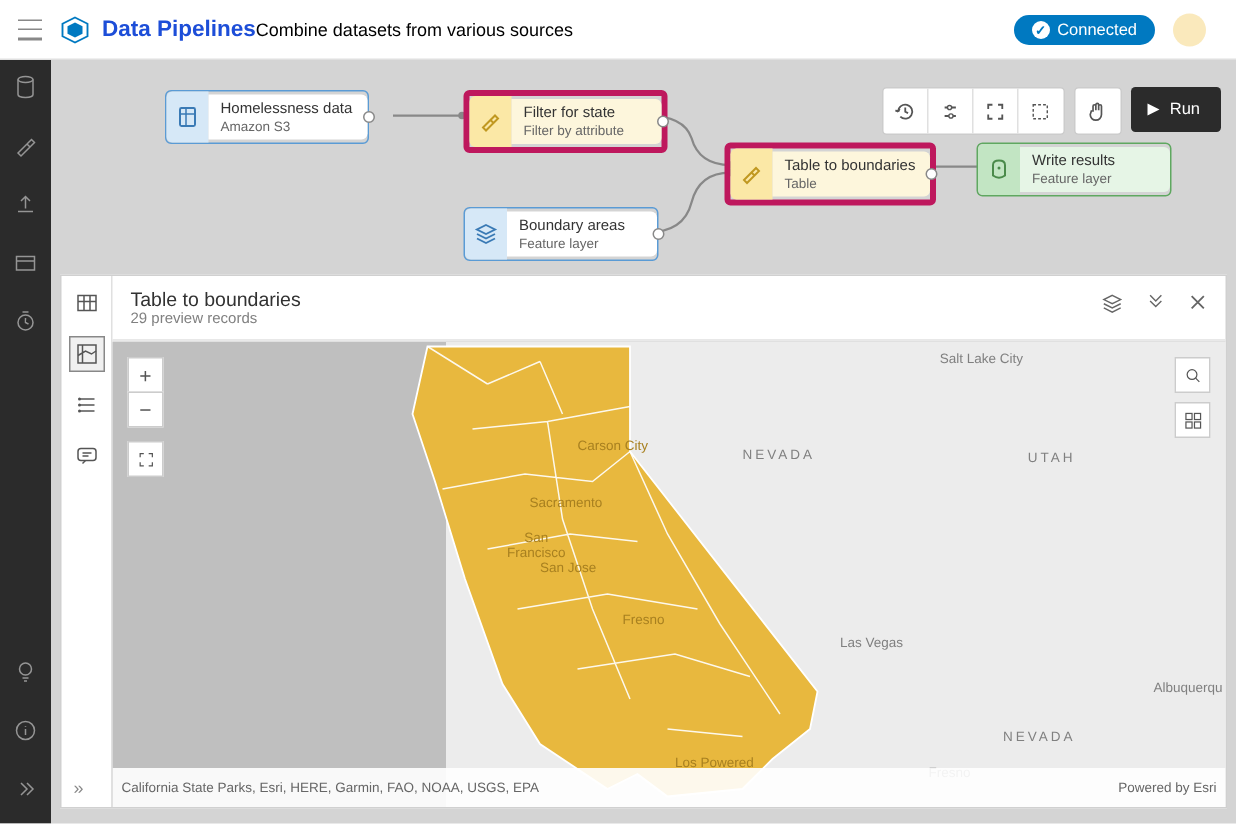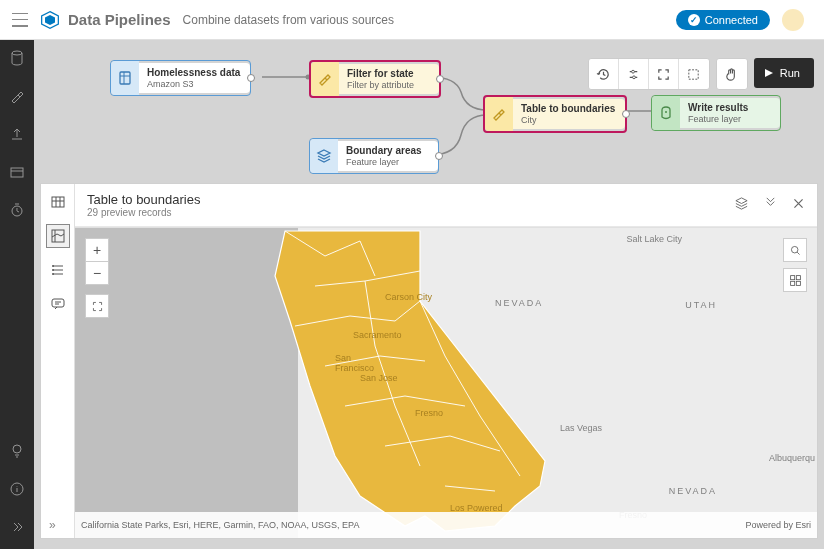--- a/index.html
+++ b/index.html
@@ -1,42 +1,42 @@
 <!DOCTYPE html>
 <html><head>
 <meta charset="utf-8">
 <style>
 *{box-sizing:border-box;margin:0;padding:0;font-family:-apple-system,BlinkMacSystemFont,"Segoe UI",Arial,sans-serif}
 body{background:#d4d4d4;width:824px;height:549px;overflow:hidden;position:relative}
 .header{height:40px;background:#fff;display:flex;align-items:center;padding:0 12px;border-bottom:1px solid #e0e0e0}
 .hamburger{width:16px;height:14px;display:flex;flex-direction:column;justify-content:space-between;margin-right:12px;cursor:pointer}
 .hamburger span{height:1.5px;background:#888}
 .logo{width:20px;height:20px;margin-right:8px}
-.title{font-size:15px;font-weight:600;color:#737373;margin-right:12px}
-.subtitle{font-size:12px;color:#737373}
+.title{font-size:15px;font-weight:600;color:#1d4ed8;}
+.subtitle{font-size:12px;color:#000000}
 .header-right{margin-left:auto;display:flex;align-items:center;gap:12px}
 .connected-pill{background:#0079c1;color:#fff;border-radius:12px;padding:4px 12px;font-size:11px;display:flex;align-items:center;gap:5px}
 .connected-pill .check{width:12px;height:12px;border-radius:50%;background:#fff;display:flex;align-items:center;justify-content:center;color:#0079c1;font-size:9px;font-weight:bold}
 .user-block{display:flex;align-items:center;gap:8px;opacity:.35}
 .avatar{width:22px;height:22px;border-radius:50%;background:#f0c040}
 .user-text{font-size:10px;line-height:1.2;color:#aaa}
 .left-rail{position:absolute;left:0;top:40px;bottom:0;width:34px;background:#2b2b2b;display:flex;flex-direction:column;align-items:center;padding-top:10px;gap:18px;color:#b0b0b0}
 .left-rail .spacer{flex:1}
 .left-rail svg{opacity:.8}
 .rail-btn{cursor:pointer}
 .canvas{position:absolute;left:34px;top:40px;right:0;height:140px;background:#d4d4d4}
 .node{position:absolute;display:flex;align-items:center;border-radius:4px;font-size:10px;line-height:1.2}
 .node .icon-box{width:28px;height:34px;border-radius:4px 0 0 4px;display:flex;align-items:center;justify-content:center}
 .node .text-box{padding:4px 10px 4px 8px;border-radius:0 4px 4px 0;min-width:100px}
-.node .nt{font-weight:700;color:#333}
+.node .nt{font-weight:400;color:#333}
 .node .ns{color:#666;font-size:9px}
 .node-blue{border:1px solid #5a9bd5}
 .node-blue .icon-box{background:#d6e8f7}
 .node-blue .text-box{background:#fff}
-.node-yellow{border:2px solid #be185d}
+.node-yellow{border:4px solid #be185d}
 .node-yellow .icon-box{background:#fbe8a6}
 .node-yellow .text-box{background:#fdf6dc}
 .node-green{border:1px solid #5fa860}
 .node-green .icon-box{background:#c2e5c3}
 .node-green .text-box{background:#e6f5e6}
 .port{position:absolute;width:8px;height:8px;border-radius:50%;background:#fff;border:1.5px solid #888}
 .toolbar{position:absolute;right:10px;top:18px;display:flex;gap:6px}
 .toolbar-group{display:flex;background:#fff;border:1px solid #ccc;border-radius:3px}
 .tb-btn{width:30px;height:30px;display:flex;align-items:center;justify-content:center;border-right:1px solid #e0e0e0;cursor:pointer}
 .tb-btn:last-child{border-right:none}
@@ -48,21 +48,21 @@
 .preview-main{flex:1;display:flex;flex-direction:column;position:relative}
 .preview-head{padding:8px 12px;border-bottom:1px solid #e8e8e8;display:flex;align-items:center}
 .preview-head .ph-title{font-size:13px;font-weight:500;color:#323232}
 .preview-head .ph-sub{font-size:10px;color:#808080}
 .preview-head .ph-right{margin-left:auto;display:flex;gap:14px;color:#666}
 .ph-icon{cursor:pointer}
 .map-area{flex:1;position:relative;background:linear-gradient(90deg,#bfbfbf 0%,#bfbfbf 30%,#ececec 30%,#ececec 100%);overflow:hidden;border-top:1px solid #e0e0e0}
 .map-ctrl{position:absolute;background:#fff;border:1px solid #ccc;width:24px;height:24px;display:flex;align-items:center;justify-content:center;font-size:14px;color:#555;cursor:pointer}
 .attrib{position:absolute;bottom:0;left:0;right:0;height:16px;background:rgba(255,255,255,.9);font-size:9px;color:#666;display:flex;align-items:center;padding:13px 6px}
 .attrib .ab-right{margin-left:auto}
-.map-label{position:absolute;font-size:9px;color:#808080;}
+.map-label{position:absolute;font-size:9px;color:#808080;text-align:center}
 .expand{position:absolute;left:8px;bottom:6px;cursor:pointer;color:#888;font-size:12px}
 svg.wire{position:absolute;overflow:visible;pointer-events:none}
 .wire path{stroke:#888;stroke-width:1.5;fill:none}
 .wire circle{fill:#888}
 </style>
 </head>
 <body>
 
 <div class="header">
   <div class="hamburger">
@@ -184,21 +184,21 @@
   </div>
 
   <div class="node node-yellow" style="left:449px;top:55px">
     <div class="icon-box">
         <svg width="16" height="16" viewBox="0 0 16 16">
           <path d="M3 12l5-5 2 2-5 5zM8 7l3-3 2 2-3 3" fill="none" stroke="#c09820" stroke-width="1.3"></path>
         </svg>
       </div>
     <div class="text-box">
         <div class="nt">Table to boundaries</div>
-        <div class="ns">City</div>
+        <div class="ns">Table</div>
       </div>
     <div class="port" style="right:-5px;top:13px"></div>
   </div>
 
   <div class="node node-green" style="left:617px;top:55px">
     <div class="icon-box">
         <svg width="16" height="16" viewBox="0 0 16 16">
           <path d="M4 5 Q4 2 8 2 Q12 2 12 5 L12 12 Q8 15 4 12 Z" fill="none" stroke="#4a8a4a" stroke-width="1.3"></path>
           <circle cx="8" cy="7" r="1" fill="#4a8a4a"></circle>
         </svg>

